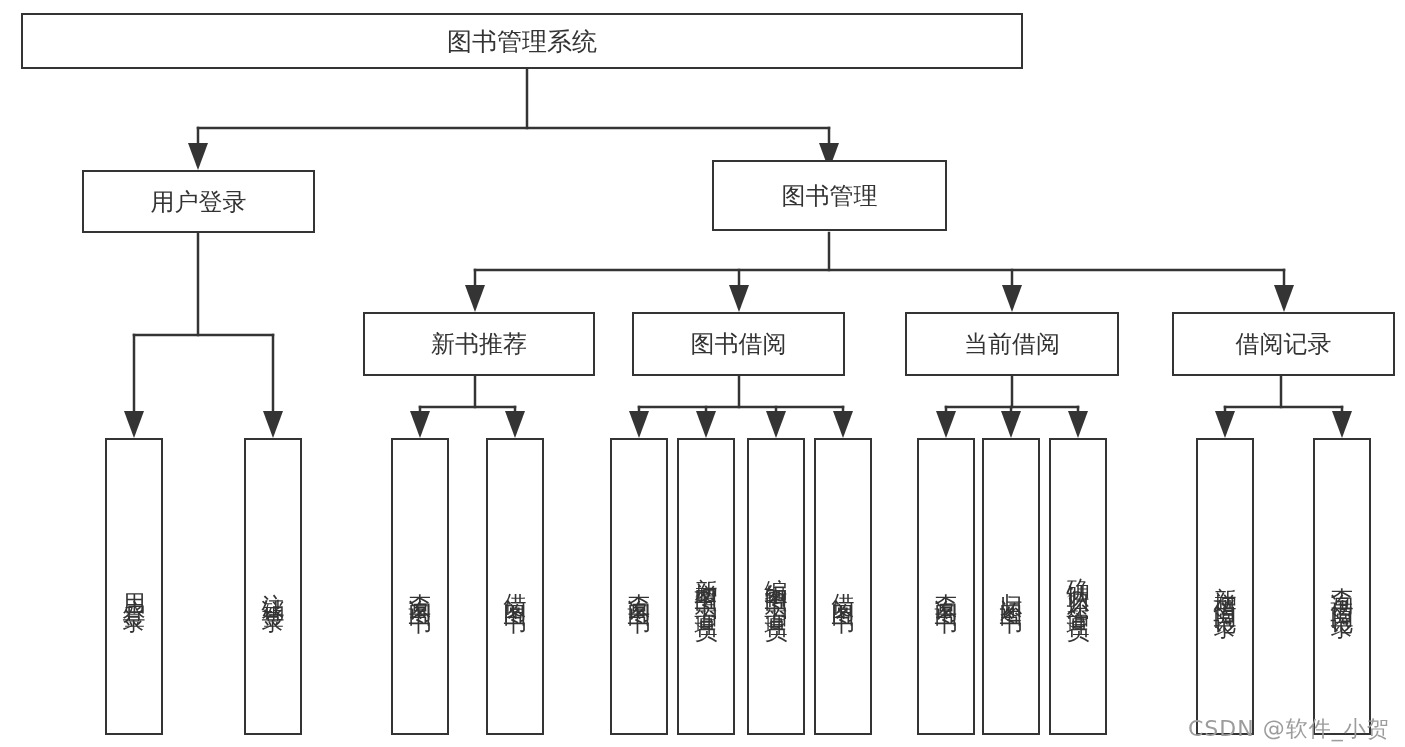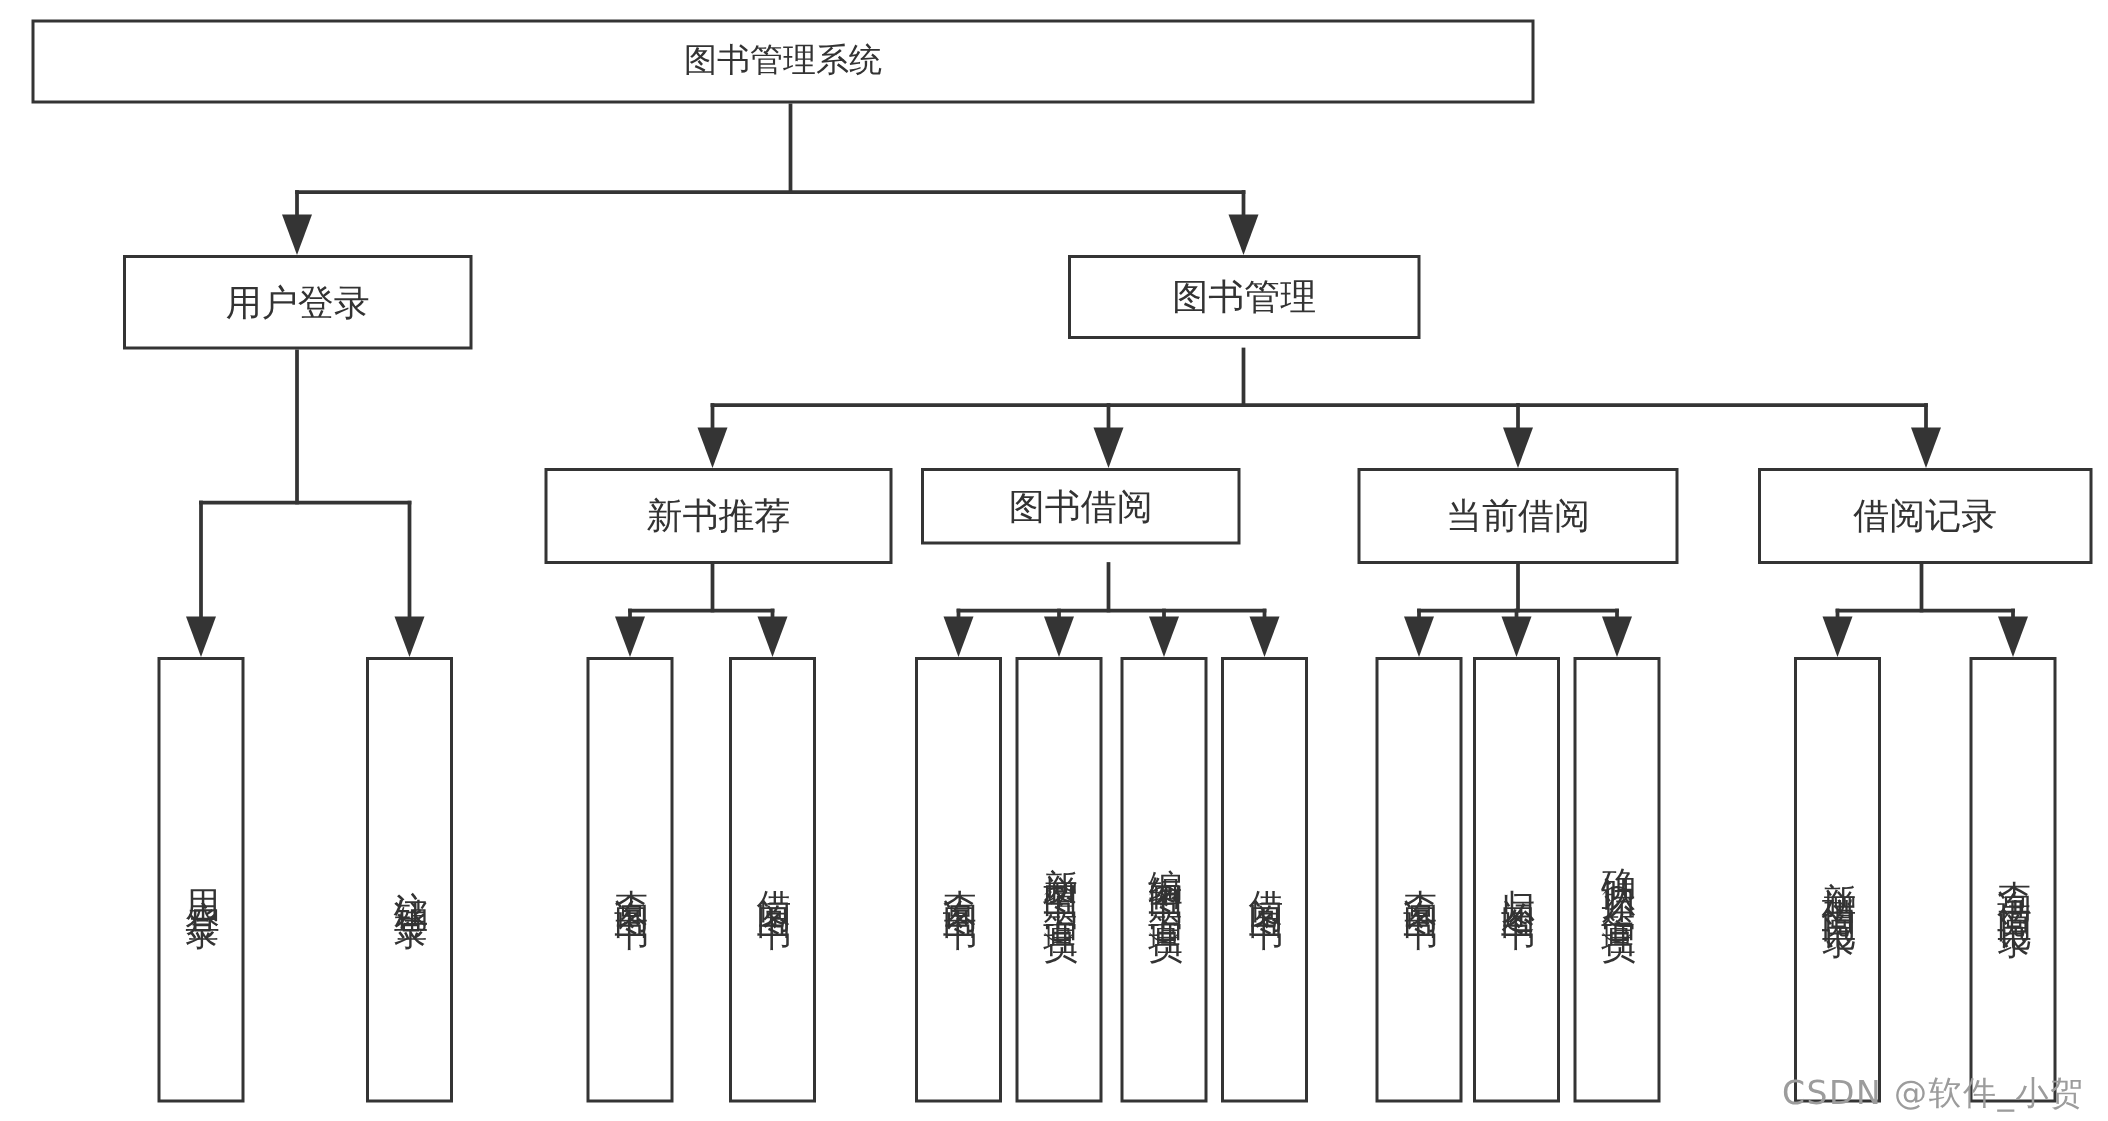--- a/index.html
+++ b/index.html
@@ -17,21 +17,21 @@
     border:2.5px solid #343434;
     box-sizing:border-box;
     display:flex;
     align-items:center;
     justify-content:center;
     color:#333333;
     font-size:24px;
     line-height:1;
     white-space:nowrap;
   }
-  .box.root{font-size:22px;}
+  .box.root{font-size:25px;}
   .box.v{
     writing-mode:vertical-rl;
     text-orientation:mixed;
     letter-spacing:6px;
     font-size:23px;
     white-space:normal;
   }
   .watermark{
     position:absolute;
     left:1188px;top:714px;
@@ -96,24 +96,24 @@
       <line x1="1225" y1="407" x2="1342" y2="407" stroke="#343434" stroke-width="2.5" stroke-linecap="square"></line>
       <line x1="1225" y1="407" x2="1225" y2="420" stroke="#343434" stroke-width="2.5" stroke-linecap="square"></line>
       <polygon points="1215,411 1235,411 1225,438" fill="#343434"></polygon>
       <line x1="1342" y1="407" x2="1342" y2="420" stroke="#343434" stroke-width="2.5" stroke-linecap="square"></line>
       <polygon points="1332,411 1352,411 1342,438" fill="#343434"></polygon>
     </svg>
 
   <div class="box root" style="left:21px;top:13px;width:1002px;height:56px">图书管理系统</div>
 
   <div class="box" style="left:82px;top:170px;width:233px;height:63px">用户登录</div>
-  <div class="box" style="left:712px;top:170px;width:235px;height:56px">图书管理</div>
+  <div class="box" style="left:712px;top:160px;width:235px;height:71px">图书管理</div>
 
   <div class="box" style="left:363px;top:312px;width:232px;height:64px">新书推荐</div>
-  <div class="box" style="left:614px;top:312px;width:213px;height:51px">图书借阅</div>
+  <div class="box" style="left:632px;top:312px;width:213px;height:64px">图书借阅</div>
   <div class="box" style="left:905px;top:312px;width:214px;height:64px">当前借阅</div>
   <div class="box" style="left:1172px;top:312px;width:223px;height:64px">借阅记录</div>
 
   <div class="box v" style="left:105px;top:438px;width:58px;height:297px">用户登录</div>
   <div class="box v" style="left:244px;top:438px;width:58px;height:297px">注销登录</div>
 
   <div class="box v" style="left:391px;top:438px;width:58px;height:297px">查询图书</div>
   <div class="box v" style="left:486px;top:438px;width:58px;height:297px">借阅图书</div>
 
   <div class="box v" style="left:610px;top:438px;width:58px;height:297px">查询图书</div>

